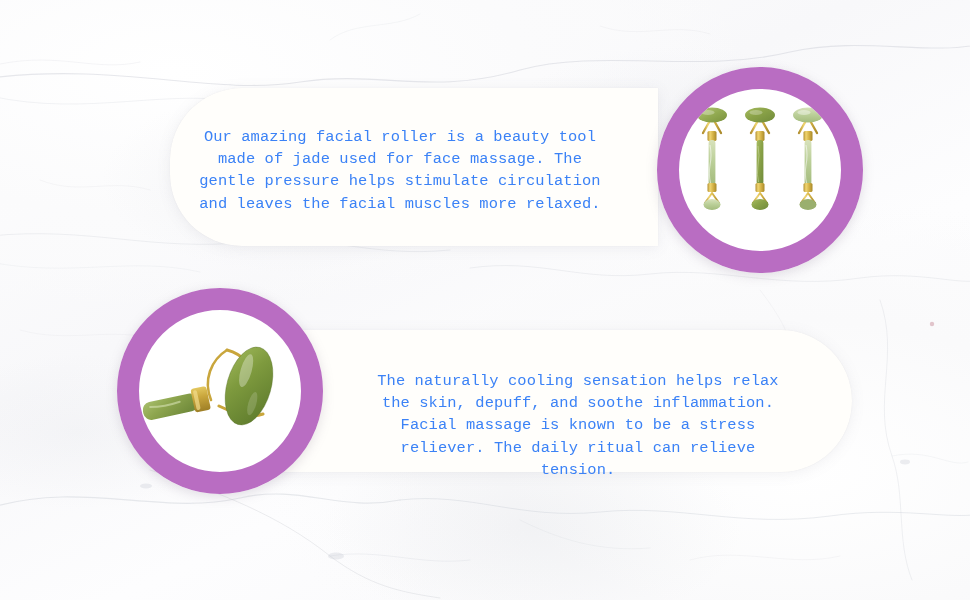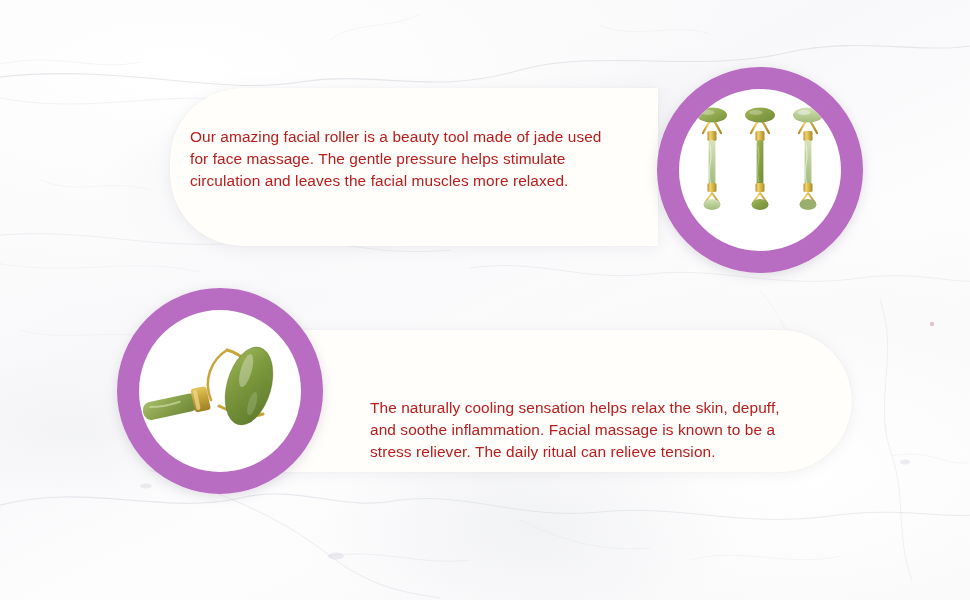--- a/index.html
+++ b/index.html
@@ -56,38 +56,38 @@
   .card-bottom {
     left: 210px;
     top: 330px;
     width: 642px;
     height: 142px;
     border-radius: 0 72px 72px 0;
   }
 
   .card-text {
     position: absolute;
-    color: #b91c1c;
-    text-align: left;
+    color: #3b82f6;
+    text-align: center;
     line-height: 1.44;
     letter-spacing: 0.1px;
     white-space: pre-line;
+    font-family: Liberation Mono, monospace;
   }
   .text-top {
     left: 190px;
     top: 126px;
     width: 420px;
     font-size: 15.4px;
   }
   .text-bottom {
     left: 370px;
     top: 370px;
     width: 416px;
     font-size: 15.4px;
-    margin-top: 27px;
   }
 
   
   .badge {
     position: absolute;
     border-radius: 50%;
     background: #ffffff;
     box-shadow: 0 3px 12px rgba(130,120,140,0.22);
   }
   .badge .ring {

